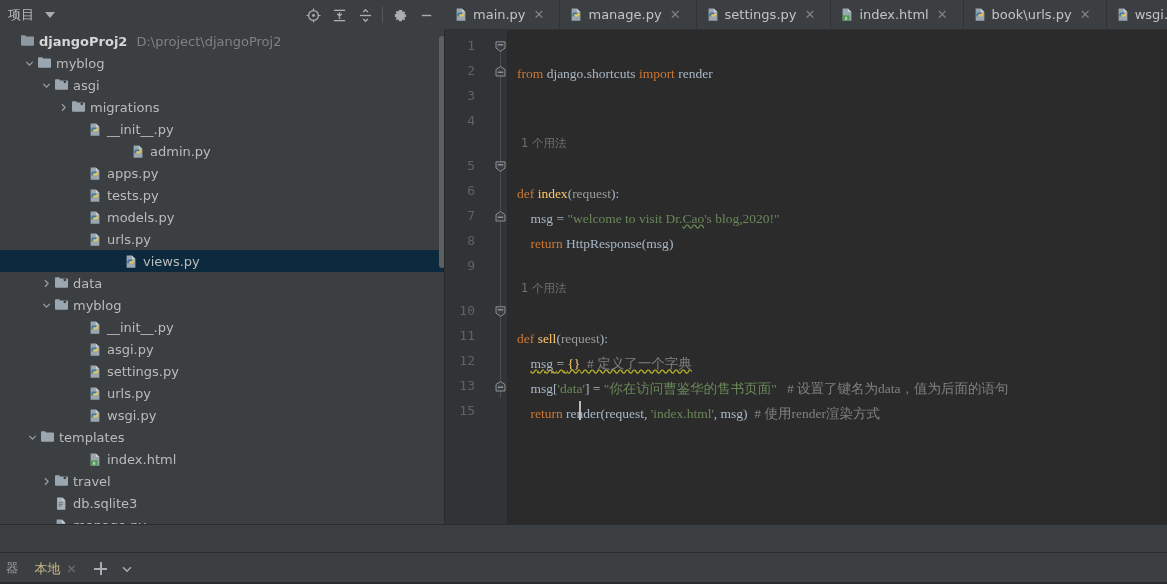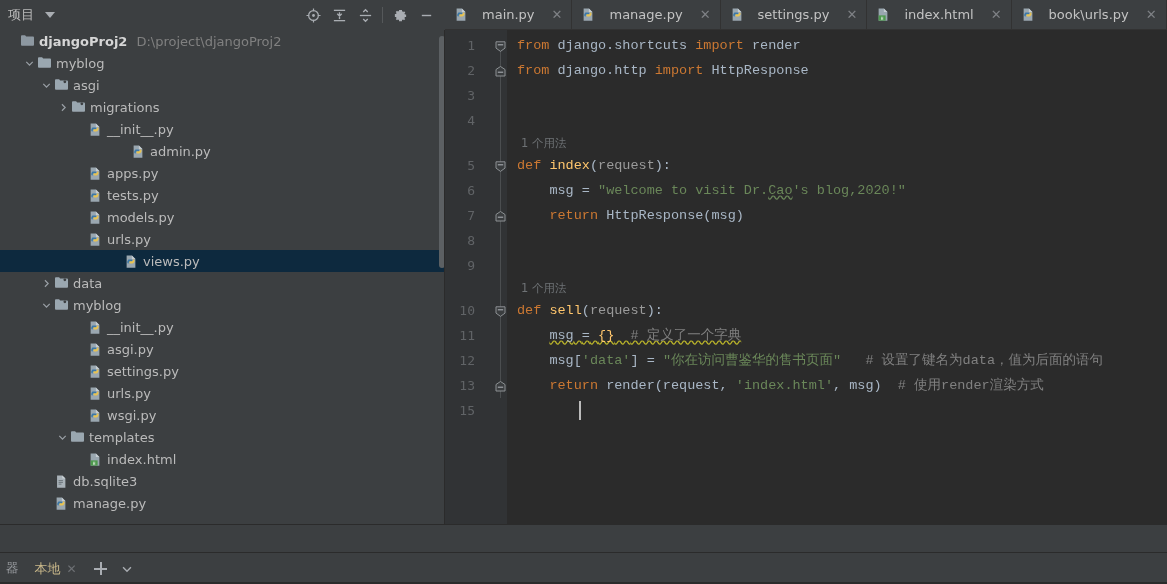--- a/index.html
+++ b/index.html
@@ -39,22 +39,22 @@
   }
   .tool-sep { width: 1px; height: 16px; background: #55585a; margin: 0 4px; }
 
   
   .tabs {
     flex: 1 1 auto; display: flex; align-items: stretch;
     background: #3c3f41; overflow: hidden;
     border-bottom: 1px solid #323232;
   }
   .tab {
-    display: flex; align-items: center; gap: 14px;
-    padding: 0 9px 0 9px;
+    display: flex; align-items: center; gap: 5px;
+    padding: 0 15px 0 9px;
     font-size: 13px; color: #bbbbbb;
     border-right: 1px solid #323232;
     white-space: nowrap; flex: 0 0 auto;
   }
   .tab .tab-label { color: #c3c3c3; }
   .tab .tab-close {
     font-size: 13px; color: #7e8185; margin-left: 3px; line-height: 1;
   }
 
   
@@ -106,22 +106,22 @@
   .gutter .lnum {
     position: absolute; right: 32px; font-size: 13px; color: #606366;
     font-family: "DejaVu Sans Mono", "Liberation Mono", monospace;
     text-align: right; line-height: 25px; height: 25px;
   }
   .fold-line { position: absolute; left: 55px; width: 1px; background: #4b4e50; }
   .fold-mark { position: absolute; left: 49px; width: 13px; height: 13px; }
   .code-area { flex: 1 1 auto; position: relative; background: #2b2b2b; }
   .cline {
     position: absolute; left: 10px; white-space: pre;
-    font-family: Liberation Mono, monospace;
-    font-size: 13.5px; line-height: 25px; height: 25px;
+    font-family: Liberation Serif, serif;
+    font-size: 13.5px; line-height: 25px; height: 25px; margin-top: 28px;
   }
   .usage {
     position: absolute; left: 14px; font-size: 11.5px; color: #6e7275;
     font-family: "DejaVu Sans", sans-serif; line-height: 20px; height: 20px;
   }
   
   .k  { color: #cc7832; }            
   .id { color: #a9b7c6; }            
   .fn { color: #ffc66d; }            
   .st { color: #6a8759; }            
@@ -510,21 +510,21 @@
             <span class="ficon">
               <svg width="14" height="15" viewBox="0 0 16 16">
                 <path d="M3 1h6l4 4v10H3z" fill="#9aa7b0"></path>
                 <path d="M9 1l4 4H9z" fill="#c6cdd2"></path>
                 <path d="M4.2 7.3c0-1 .8-1.6 2-1.6h1.6c1 0 1.7.5 1.7 1.4v1.2H6.9c-.9 0-1.6.6-1.6 1.4v.6H4.7c-.7 0-1-.6-1-1.6s.2-1.4.5-1.4z" fill="#3c78a8"></path>
                 <path d="M11.5 8.7c0 1-.8 1.6-2 1.6H7.9c-1 0-1.7-.5-1.7-1.4V7.7h2.6c.9 0 1.6-.6 1.6-1.4v-.6h.6c.7 0 1 .6 1 1.6s-.2 1.4-.5 1.4z" fill="#e8c352"></path>
               </svg>
             </span>
             <span class="tlabel">wsgi.py</span>
           </div>
-          <div class="trow" style="padding-left: 54px;">
+          <div class="trow" style="padding-left: 24px;">
             <span class="arrow">
               <svg width="11" height="11" viewBox="0 0 12 12">
                 <path d="M2.5 4.3L6 7.8l3.5-3.5" stroke="#9aa0a6" stroke-width="1.3" fill="none"></path>
               </svg>
             </span>
             <span class="ficon">
               <svg width="15" height="13" viewBox="0 0 16 14">
                 <path d="M1 2.4A1 1 0 0 1 2 1.4h3.4l1.2 1.3H14a1 1 0 0 1 1 1v7.9a1 1 0 0 1-1 1H2a1 1 0 0 1-1-1z" fill="#9aa7b0"></path>
               </svg>
             </span>
@@ -534,20 +534,34 @@
             <span class="arrow"></span>
             <span class="ficon">
               <svg width="14" height="15" viewBox="0 0 16 16">
                 <path d="M3 1h6l4 4v10H3z" fill="#9aa7b0"></path>
                 <path d="M9 1l4 4H9z" fill="#c6cdd2"></path>
                 <rect x="3" y="9" width="8" height="6" fill="#4e9a4e"></rect>
                 <text x="7" y="14" font-size="5" fill="#ffffff" text-anchor="middle" font-family="monospace">H</text>
               </svg>
             </span>
             <span class="tlabel">index.html</span>
+          </div>
+          <div class="trow" style="padding-left: 38px;">
+            <span class="arrow">
+              <svg width="11" height="11" viewBox="0 0 12 12">
+                <path d="M4.3 2.5L7.8 6l-3.5 3.5" stroke="#9aa0a6" stroke-width="1.3" fill="none"></path>
+              </svg>
+            </span>
+            <span class="ficon">
+              <svg width="15" height="13" viewBox="0 0 16 14">
+                <path d="M1 2.4A1 1 0 0 1 2 1.4h3.4l1.2 1.3H14a1 1 0 0 1 1 1v7.9a1 1 0 0 1-1 1H2a1 1 0 0 1-1-1z" fill="#9aa7b0"></path>
+                <circle cx="11.6" cy="4.1" r="1.5" fill="#3c3f41"></circle>
+              </svg>
+            </span>
+            <span class="tlabel">travel</span>
           </div>
           <div class="trow" style="padding-left: 38px;">
             <span class="arrow"></span>
             <span class="ficon">
               <svg width="14" height="15" viewBox="0 0 16 16">
                 <path d="M3.5 1h6l3.5 3.5V15h-9.5z" fill="#a9b2b8"></path>
                 <path d="M9.5 1L13 4.5H9.5z" fill="#cdd4d8"></path>
                 <path d="M5.2 7h5M5.2 9h5M5.2 11h3.3" stroke="#5b6468" stroke-width="0.9"></path>
               </svg>
             </span>
@@ -609,21 +623,20 @@
               <path d="M2 1.8h9v6.3L6.5 11.4 2 8.1z" fill="#3a3d3f" stroke="#8d9194" stroke-width="1"></path>
               <path d="M3.8 4.8h5.4" stroke="#a9adb2" stroke-width="1.1"></path>
             </svg></div>
           <div class="fold-mark" style="top: 348px;"><svg width="13" height="13" viewBox="0 0 13 13">
               <path d="M2 11V4.5L6.5 1.5 11 4.5V11z" fill="#3a3d3f" stroke="#8d9194" stroke-width="1"></path>
               <path d="M3.8 7.2h5.4" stroke="#a9adb2" stroke-width="1.1"></path>
             </svg></div>
         </div>
       <div class="code-area" id="codearea">
           <div class="cline" style="top: 3px;"><span class="k">from</span> <span class="id">django.shortcuts</span> <span class="k">import</span> <span class="id">render</span></div>
-          <div class="cline" style="top: 28px;"><span class="k">from</span> <span class="id">django.http</span> <span class="k">import</span> <span class="id">HttpResponse</span></div>
           <div class="cline" style="top: 53px;"></div>
           <div class="cline" style="top: 78px;"></div>
           <div class="cline" style="top: 123px;"><span class="k">def</span> <span class="fn">index</span><span class="pn">(</span><span class="gy">request</span><span class="pn">):</span></div>
           <div class="cline" style="top: 148px;">    <span class="id">msg</span> <span class="pn">=</span> <span class="st">"welcome to visit Dr.</span><span class="st wavy">Cao</span><span class="st">'s blog,2020!"</span></div>
           <div class="cline" style="top: 173px;">    <span class="k">return</span> <span class="id">HttpResponse</span><span class="pn">(</span><span class="id">msg</span><span class="pn">)</span></div>
           <div class="cline" style="top: 198px;"></div>
           <div class="cline" style="top: 223px;"></div>
           <div class="cline" style="top: 268px;"><span class="k">def</span> <span class="fn">sell</span><span class="pn">(</span><span class="gy">request</span><span class="pn">):</span></div>
           <div class="cline" style="top: 293px;">    <span class="wavy-y"><span class="id">msg</span> <span class="pn">=</span> <span class="fn">{}</span>  <span class="cm"># 定义了一个字典</span></span></div>
           <div class="cline" style="top: 318px;">    <span class="id">msg</span><span class="pn">[</span><span class="st">'data'</span><span class="pn">]</span> <span class="pn">=</span> <span class="st">"你在访问曹鉴华的售书页面"</span>   <span class="cm"># 设置了键名为data，值为后面的语句</span></div>

